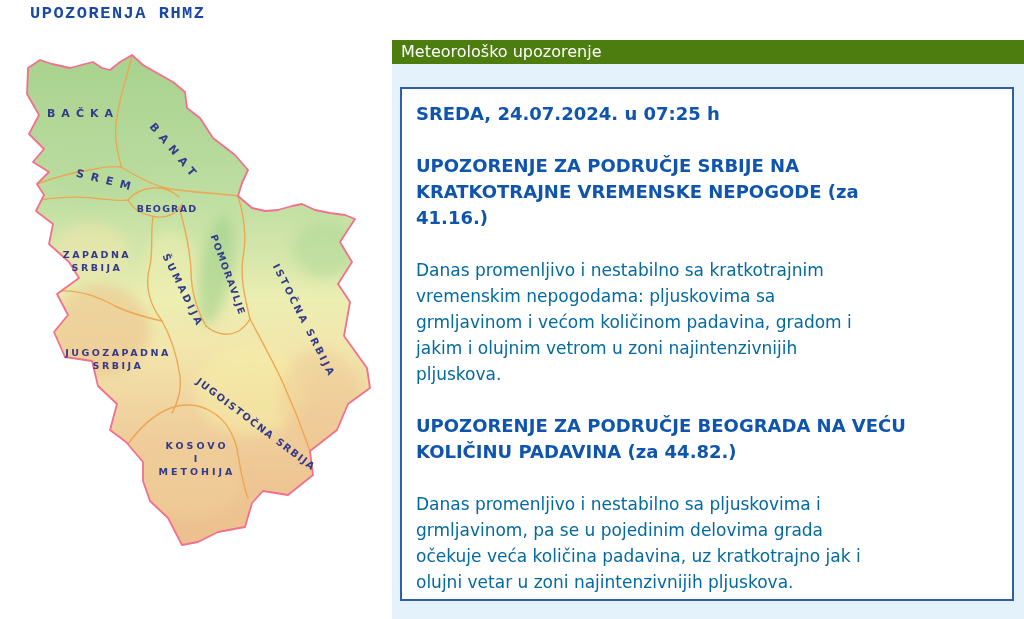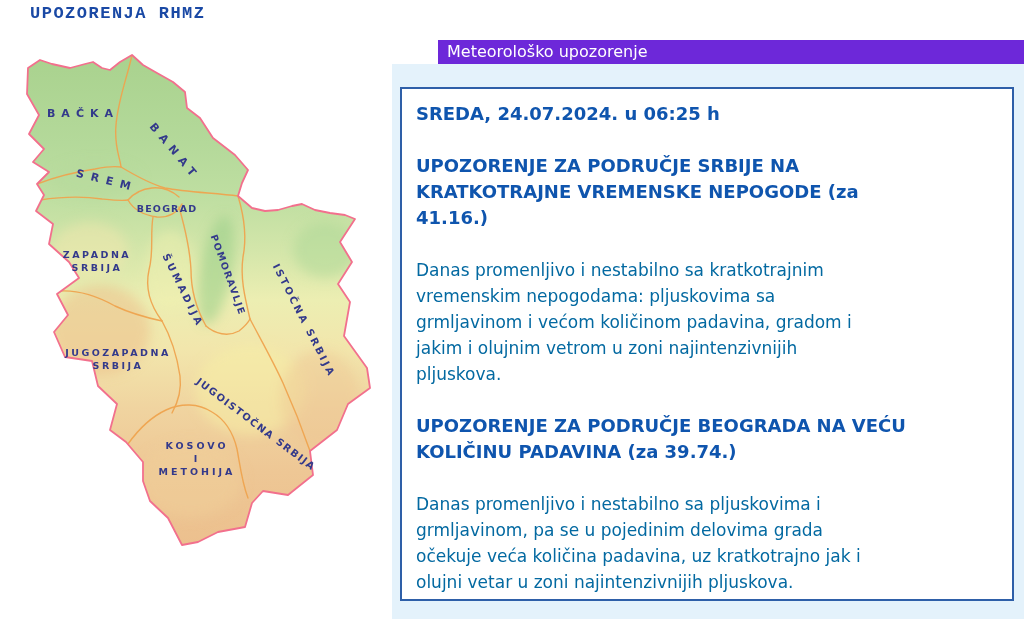--- a/index.html
+++ b/index.html
@@ -12,22 +12,22 @@
     font-size:17px;font-weight:bold;letter-spacing:1.5px;color:#1a49a5;font-family:Liberation Mono, monospace;
   }
   .map-wrap{position:absolute;left:0;top:0;width:385px;height:560px;text-align:center;}
   .map-wrap svg{display:block;}
   #map-labels text{
     fill:#33398b;font-weight:bold;text-anchor:middle;
     font-family:"DejaVu Sans","Liberation Sans",sans-serif;
   }
   .panel{position:absolute;left:392px;top:40px;width:632px;height:579px;}
   .panel-header{
-    height:24px;background:#6d28d9;color:#ffffff;
-    font-size:16px;line-height:24px;padding-left:9px;margin-left:46px;
+    height:24px;background:#4d7c0f;color:#ffffff;
+    font-size:16px;line-height:24px;padding-left:9px;
   }
   .panel-body{
     position:absolute;left:0;top:24px;width:632px;height:555px;background:#e4f2fb;
   }
   .warning-box{
     position:absolute;left:8px;top:23px;width:614px;height:514px;
     box-sizing:border-box;background:#ffffff;border:2px solid #2e5fa8;
     padding:12px 14px;
   }
   .warning-box p{margin:0 0 26px;white-space:pre-line;line-height:26px;}
@@ -125,30 +125,30 @@
       </g>
   </svg>
 </div>
 
 <div class="panel">
   <div class="panel-header">
     <span>Meteorološko upozorenje</span>
   </div>
   <div class="panel-body">
     <div class="warning-box">
-      <p class="wh">SREDA, 24.07.2024. u 06:25 h</p>
+      <p class="wh">SREDA, 24.07.2024. u 07:25 h</p>
       <p class="wh">UPOZORENJE ZA PODRUČJE SRBIJE NA
 KRATKOTRAJNE VREMENSKE NEPOGODE (za
 41.16.)</p>
       <p class="wb">Danas promenljivo i nestabilno sa kratkotrajnim
 vremenskim nepogodama: pljuskovima sa
 grmljavinom i većom količinom padavina, gradom i
 jakim i olujnim vetrom u zoni najintenzivnijih
 pljuskova.</p>
       <p class="wh">UPOZORENJE ZA PODRUČJE BEOGRADA NA VEĆU
-KOLIČINU PADAVINA (za 39.74.)</p>
+KOLIČINU PADAVINA (za 44.82.)</p>
       <p class="wb">Danas promenljivo i nestabilno sa pljuskovima i
 grmljavinom, pa se u pojedinim delovima grada
 očekuje veća količina padavina, uz kratkotrajno jak i
 olujni vetar u zoni najintenzivnijih pljuskova.</p>
     </div>
   </div>
 </div>
 
 </body></html>

